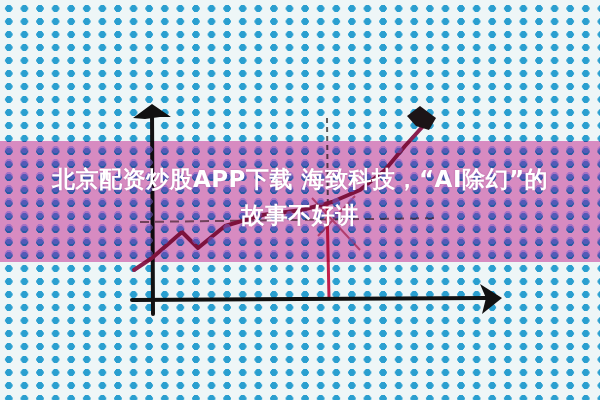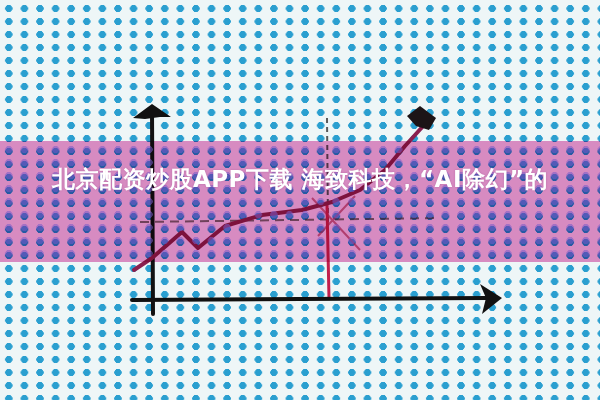--- a/index.html
+++ b/index.html
@@ -60,13 +60,14 @@
 
   <path d="M134 270 L152 258 L182 232 L198 248 L225 226 L262 215 L302 210 L332 202 L360 190 L385 170 L405 146 L425 124" stroke="#8a1f4e" stroke-width="4" fill="none" stroke-linejoin="round" stroke-linecap="round"></path>
   <polygon points="407,116 420,106 436,118 429,130 416,126" fill="#1c1416"></polygon>
 </svg>
 
 <div class="band"></div>
 <div class="band-dots"></div>
 
 <div class="title">
   <span>北京配资炒股APP下载 海致科技，“AI除幻”的</span>
+  <span>故事不好讲</span>
 </div>
 
 </body></html>

